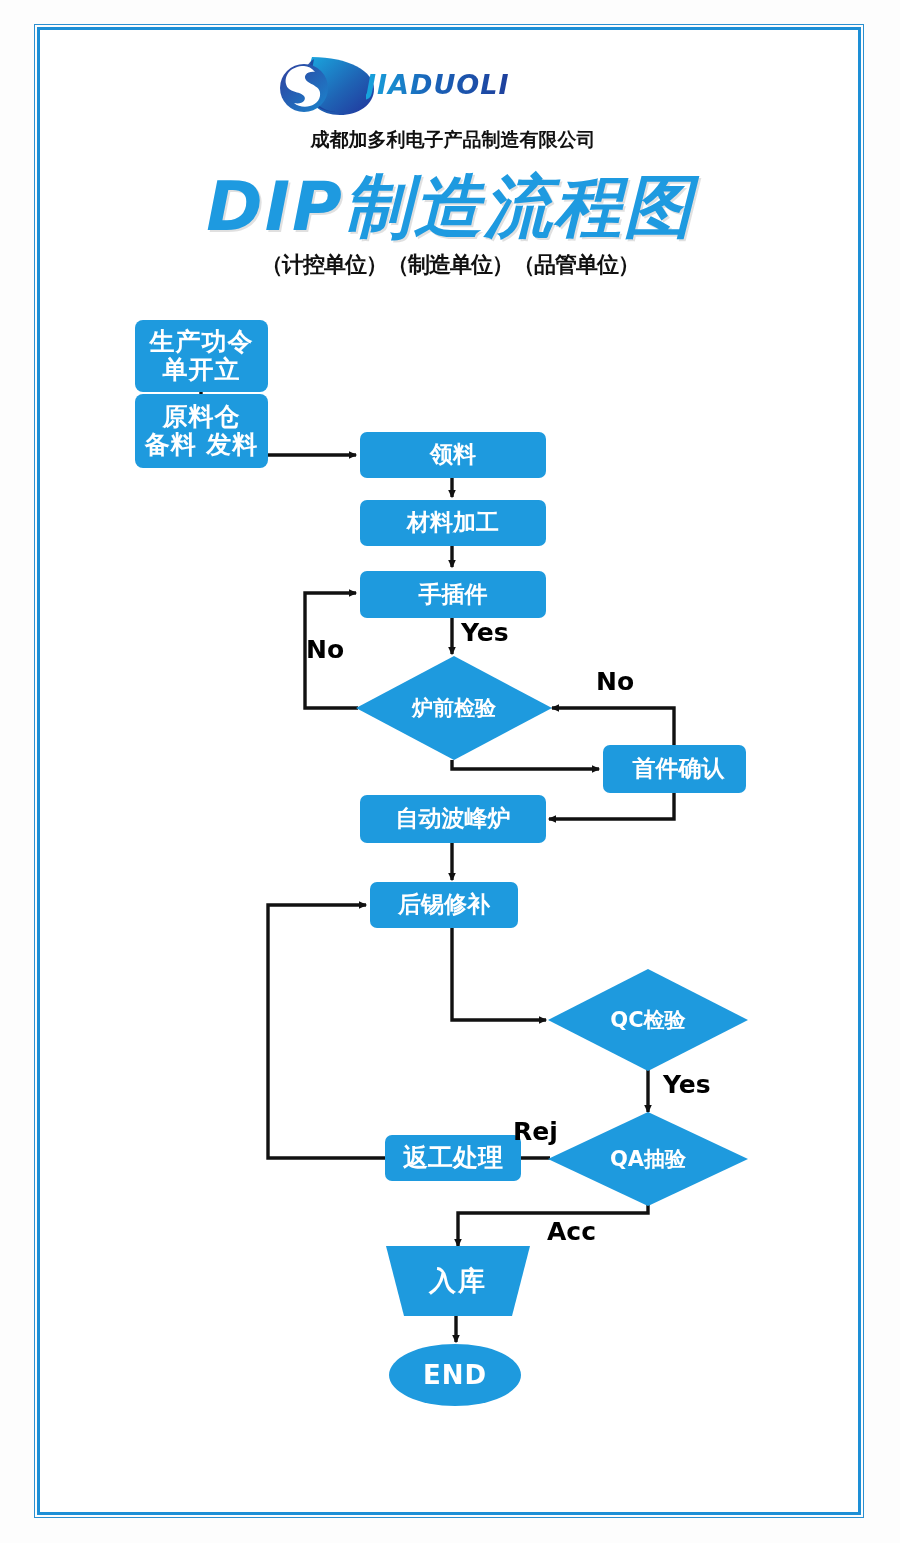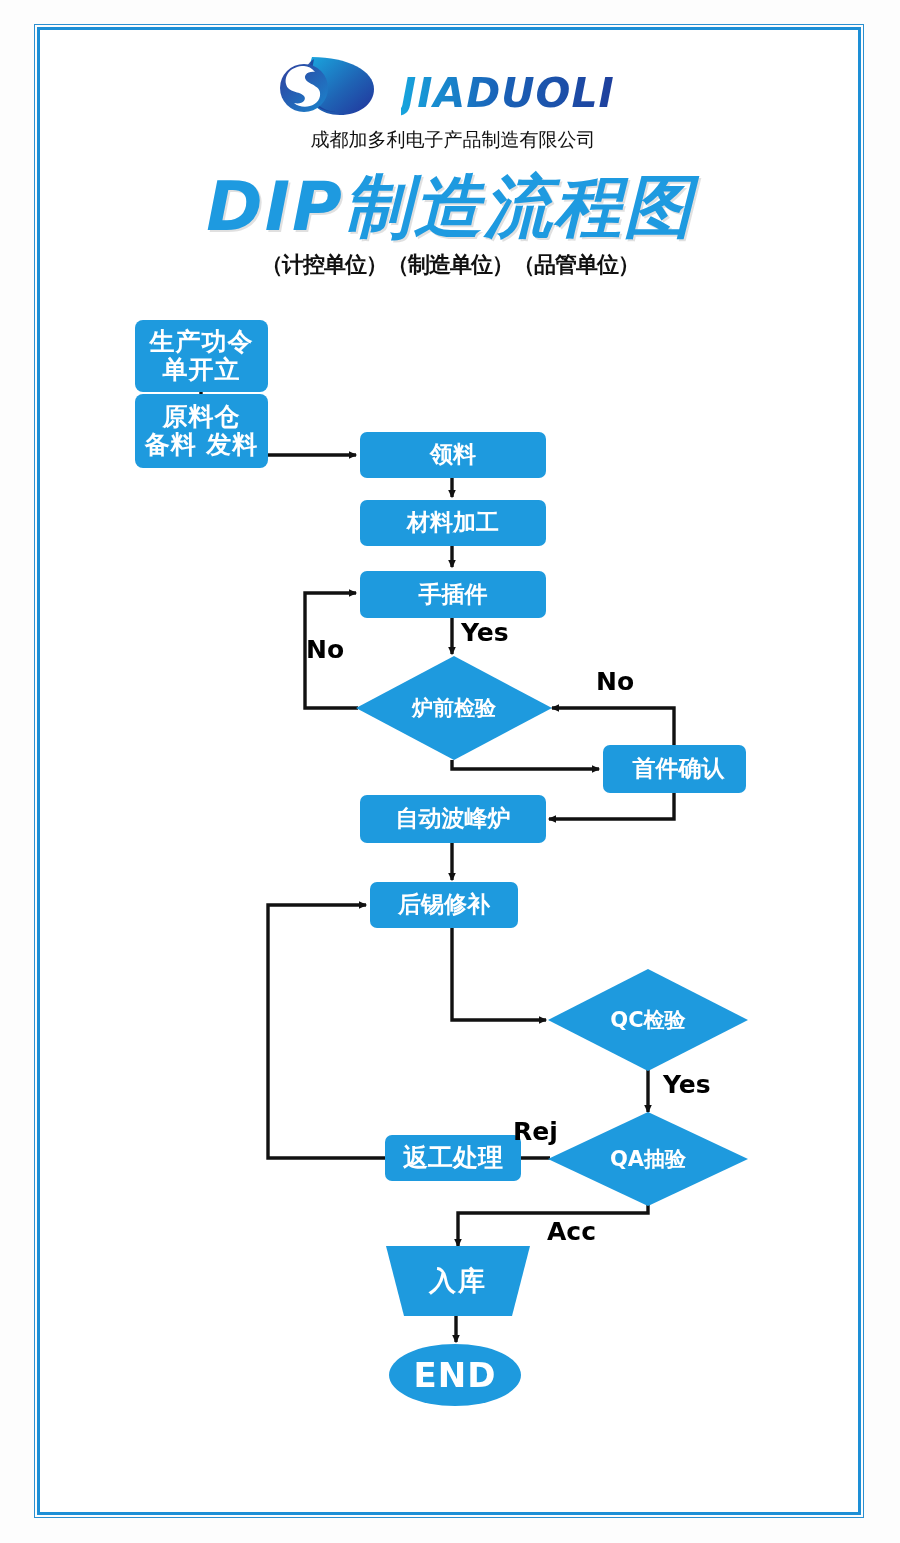--- a/index.html
+++ b/index.html
@@ -47,37 +47,36 @@
     height: 105px;
   }
   #logo-mark { position: absolute; left: 0; top: 0; }
   #logo-word {
     position: absolute;
     left: 88px;
     top: 14px;
     font-family: "DejaVu Sans", "Liberation Sans", sans-serif;
     font-style: italic;
     font-weight: bold;
-    font-size: 41px;
+    font-size: 27px;
     letter-spacing: 1px;
     color: #1f3fa0;
     background: linear-gradient(90deg, #17a4dd 0%, #1a63b8 45%, #1e3f9c 100%);
     -webkit-background-clip: text;
     background-clip: text;
     color: transparent;
-    margin-left: 35px;
   }
   #company-name {
     position: absolute;
     left: 0;
     top: 72px;
     width: 350px;
     text-align: center;
     font-size: 19px;
-    font-weight: normal;
+    font-weight: bold;
     color: #111111;
     letter-spacing: 0px;
     white-space: nowrap;
   }
 
   #main-title {
     position: absolute;
     left: 0;
     top: 168px;
     width: 900px;
@@ -141,21 +140,21 @@
     display: flex; align-items: center; justify-content: center;
     color: #fff; font-weight: bold; font-size: 27px;
     letter-spacing: 2px;
   }
 
   .ellipse {
     position: absolute;
     background: #1e9ade;
     border-radius: 50%;
     display: flex; align-items: center; justify-content: center;
-    color: #ffffff; font-weight: bold; font-size: 34px;
+    color: #ffffff; font-weight: bold; font-size: 26px;
     letter-spacing: 1px;
   }
 
   
   #wires { position: absolute; left: 0; top: 0; }
   .edge-label {
     position: absolute;
     font-weight: bold;
     font-size: 25px;
     color: #000000;

